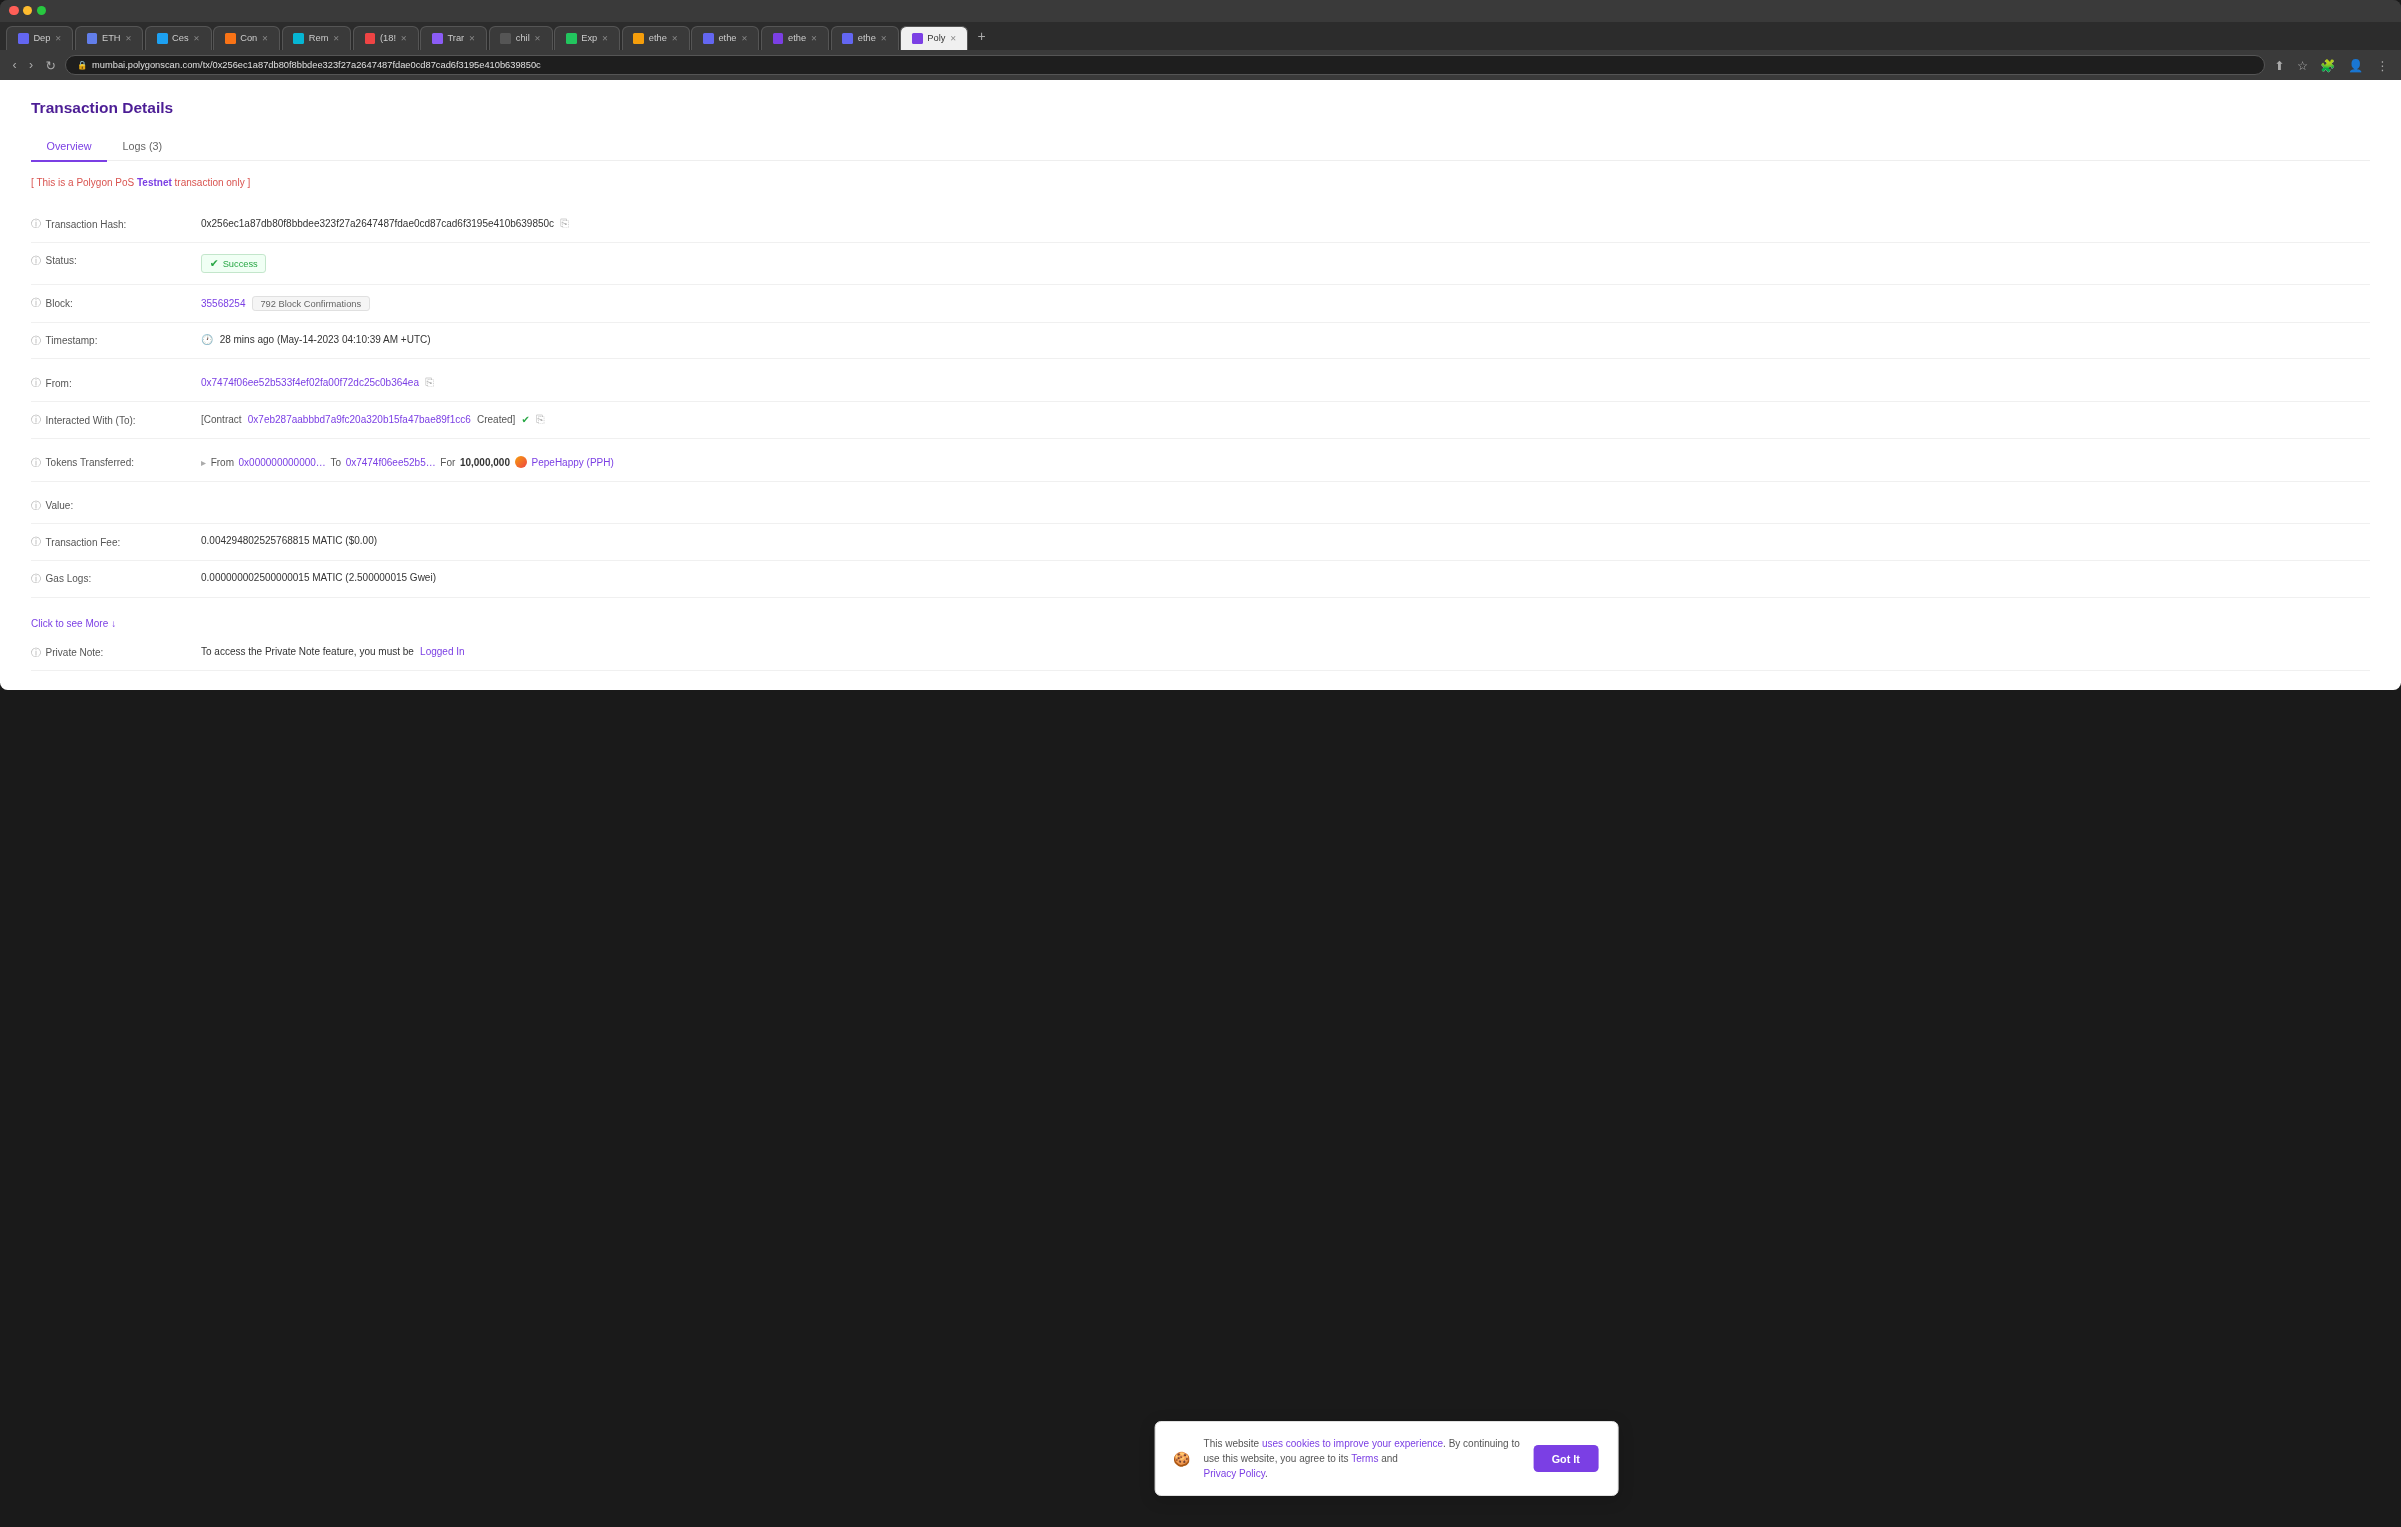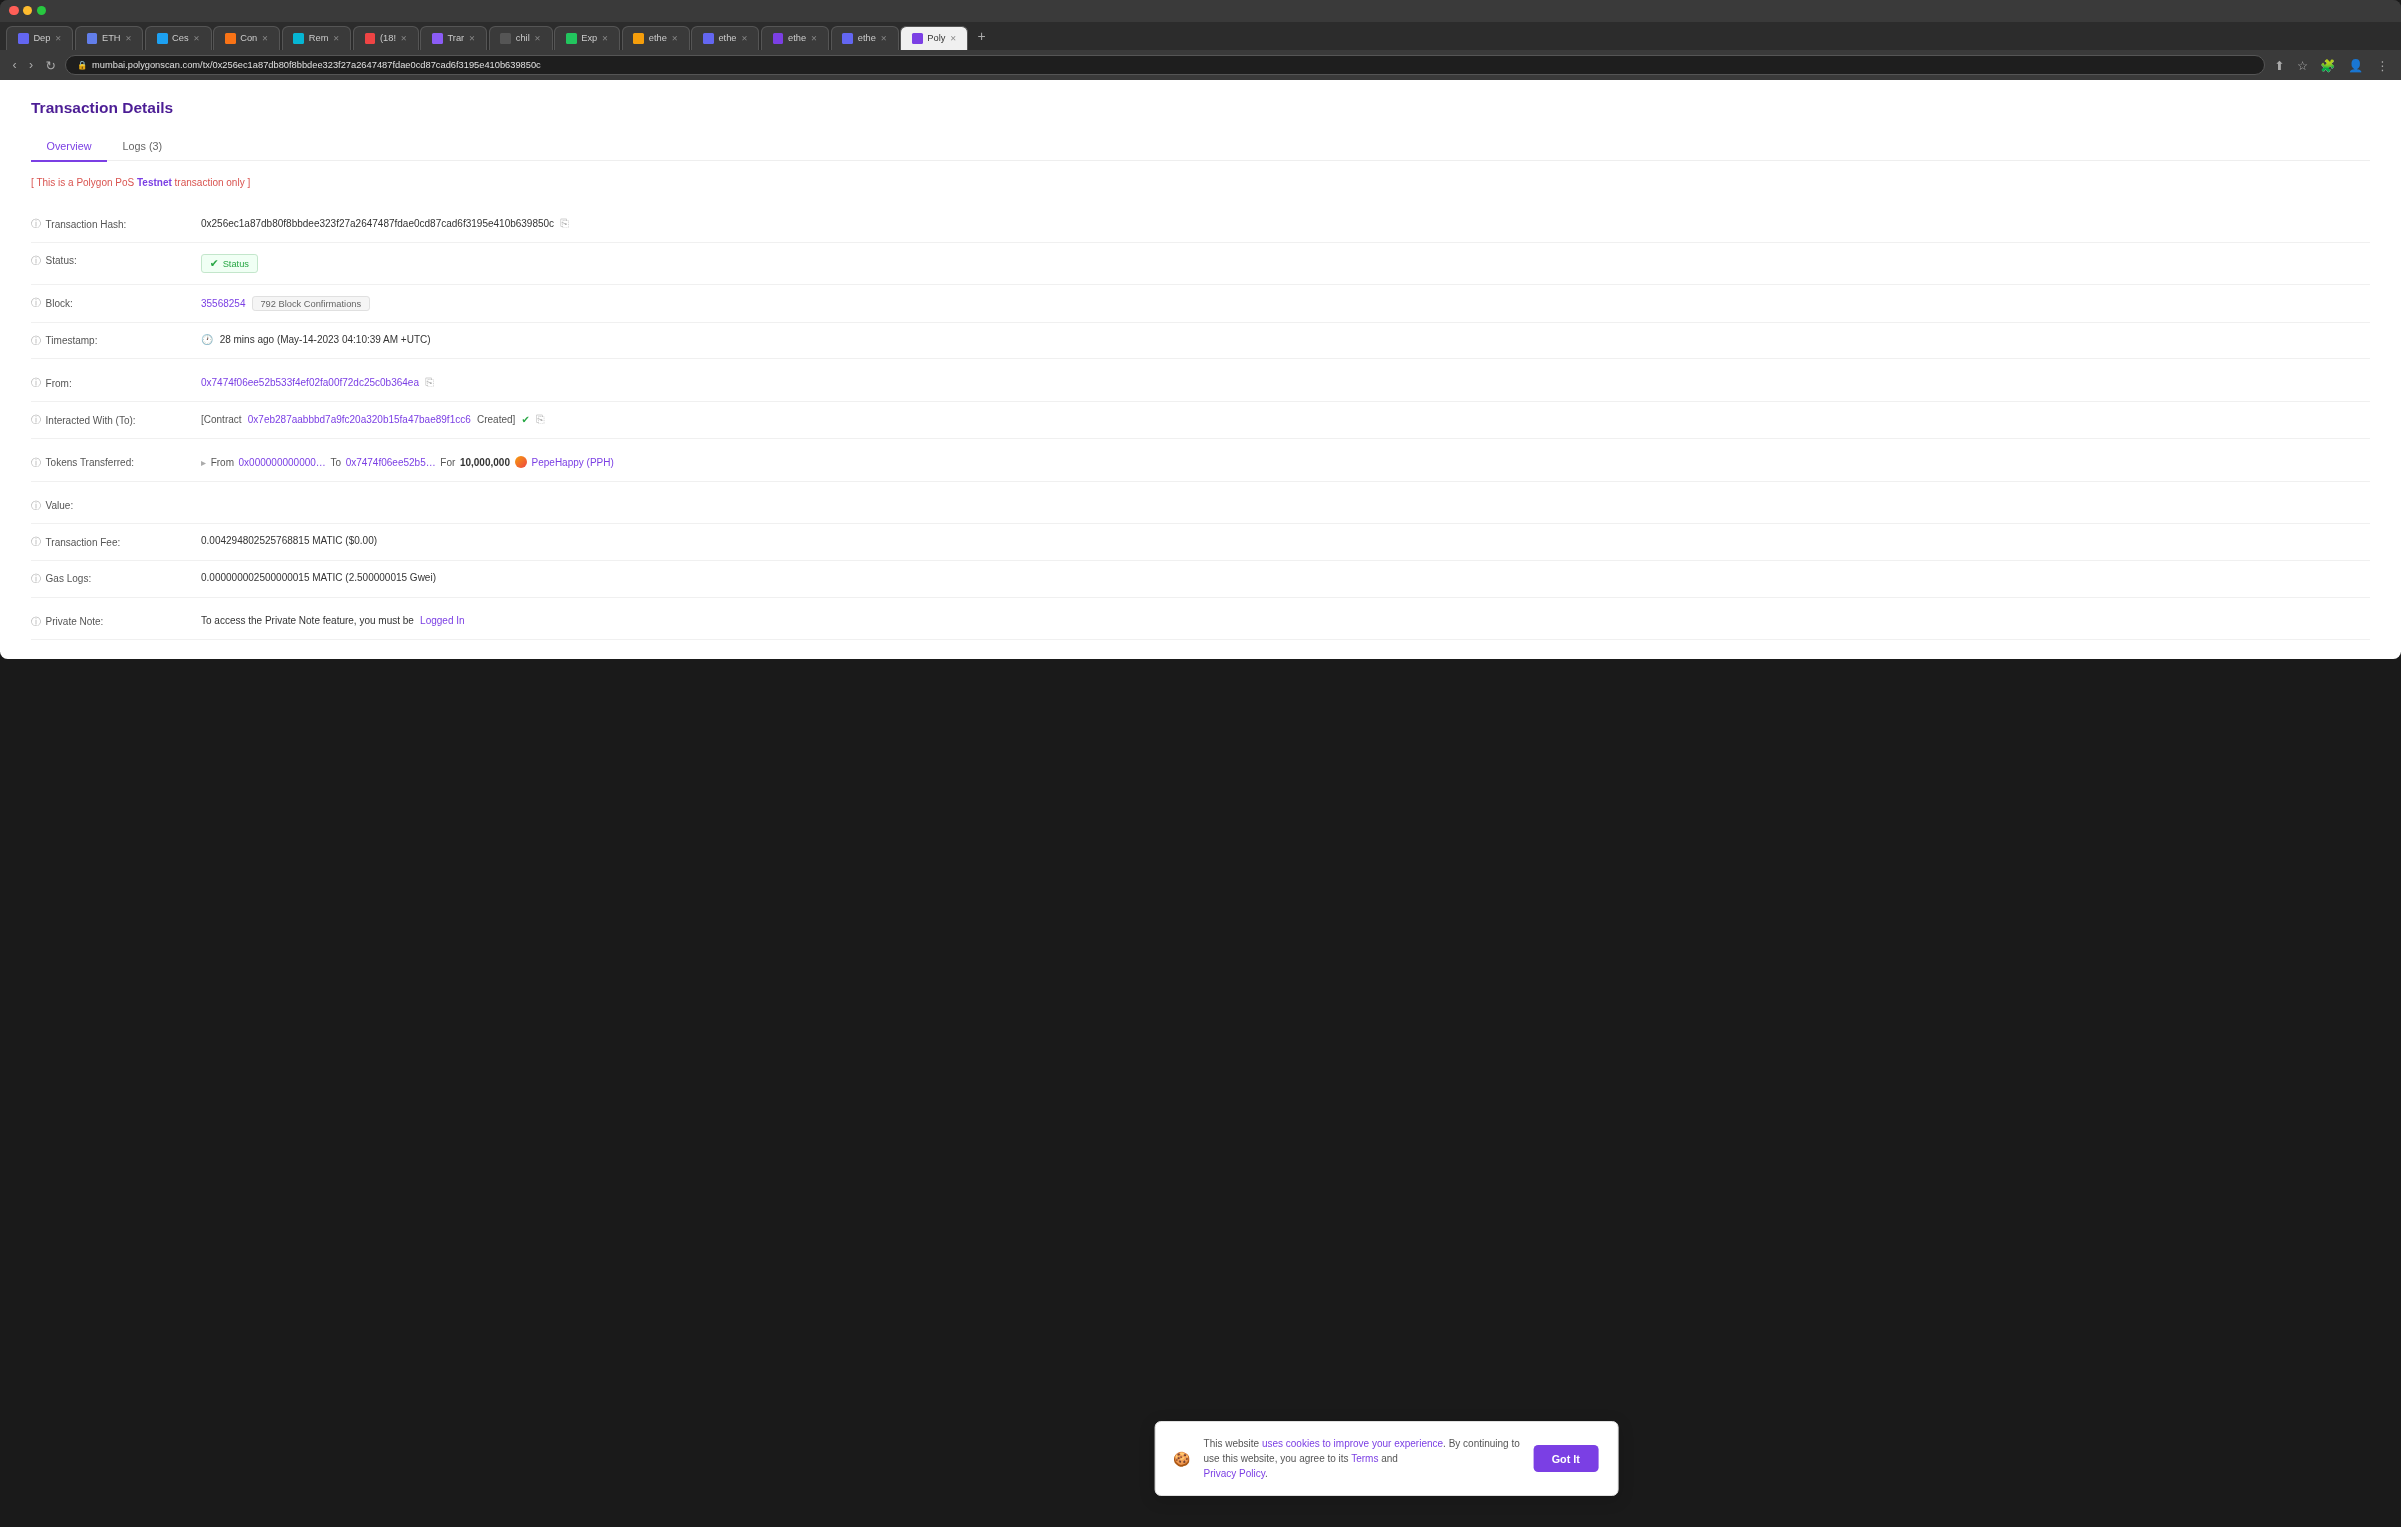--- a/index.html
+++ b/index.html
@@ -225,21 +225,21 @@
       </div>
 
       <div class="detail-row">
         <div class="detail-label">
           <span class="help-icon">ⓘ</span>
           <span>Status:</span>
         </div>
         <div class="detail-value">
           <span class="status-badge">
             <span class="status-dot">✔</span>
-            <span>Status</span>
+            <span>Success</span>
           </span>
         </div>
       </div>
 
       <div class="detail-row">
         <div class="detail-label">
           <span class="help-icon">ⓘ</span>
           <span>Block:</span>
         </div>
         <div class="detail-value">
@@ -332,20 +332,26 @@
           <span class="help-icon">ⓘ</span>
           <span>Gas Logs:</span>
         </div>
         <div class="detail-value">
           <span>0.000000002500000015 MATIC (2.500000015 Gwei)</span>
         </div>
       </div>
 
     </div>
 
+    <div style="display:flex; align-items: center; gap: 155px; margin-top: 12.4px;">
+      <div class="click-more">
+        <span>Click to see More</span>
+        <span>↓</span>
+      </div>
+    </div>
 
     <div class="detail-row" style="margin-top: 6.2px;">
       <div class="detail-label">
         <span class="help-icon">ⓘ</span>
         <span>Private Note:</span>
       </div>
       <div class="detail-value">
         <span>To access the Private Note feature, you must be </span>
         <a class="private-note-link">Logged In</a>
       </div>

